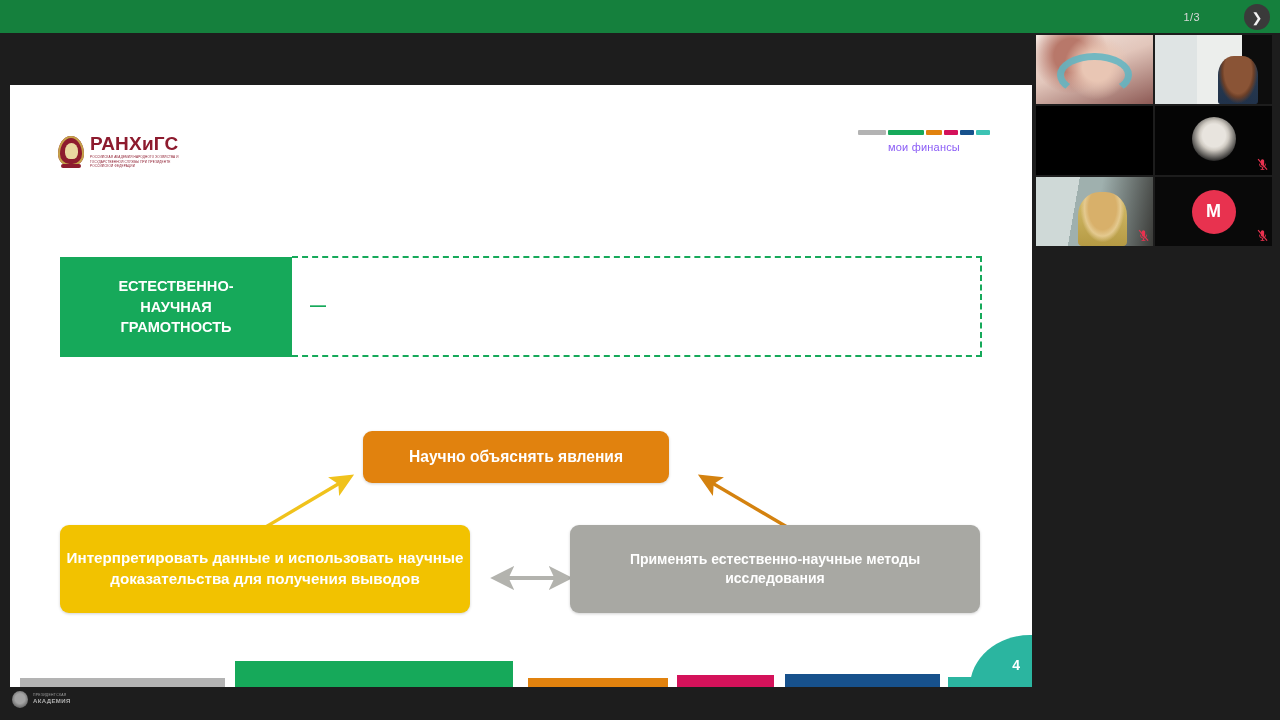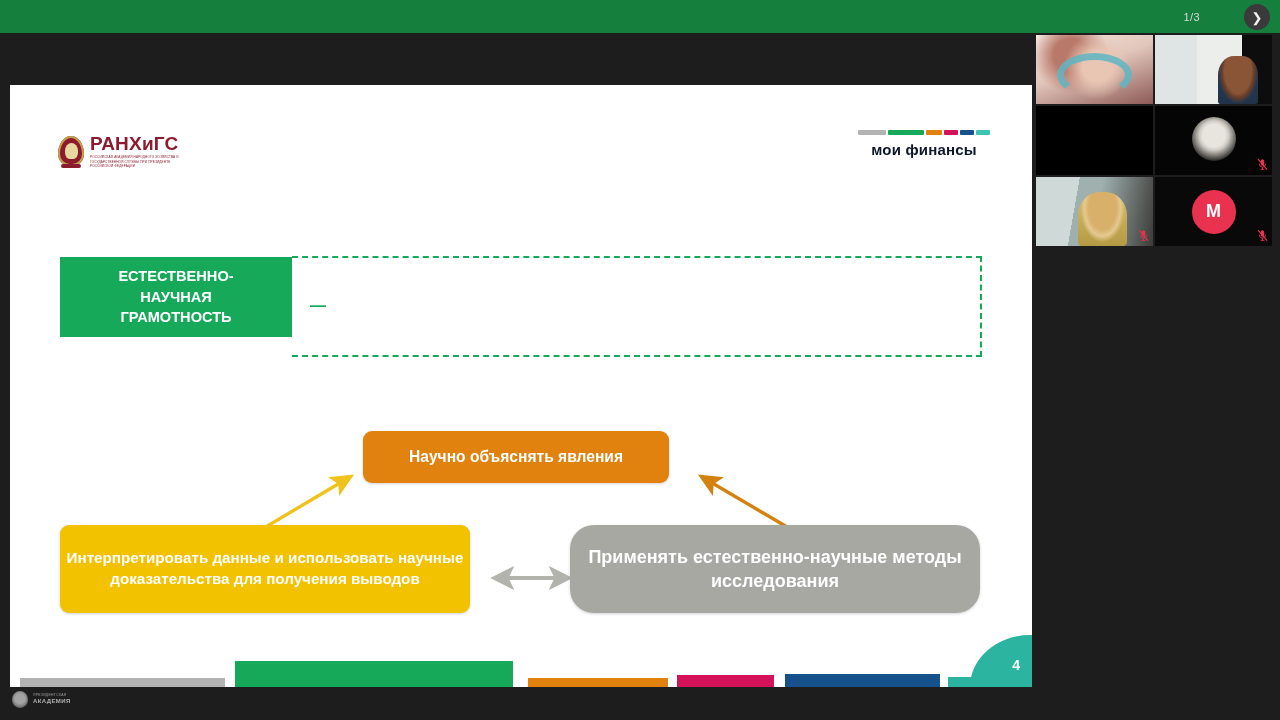--- a/index.html
+++ b/index.html
@@ -66,34 +66,34 @@
   }
   .ranhigs-sub {
     font-size:3.1px; color:#8d1b2e; line-height:1.5; letter-spacing:.15px;
     max-width:92px; margin-top:2px; text-transform:uppercase;
   }
 
   .mf-logo { position:absolute; right:42px; top:45px; text-align:center; }
   .mf-bars { display:flex; gap:2px; height:5px; margin-bottom:6px; justify-content:flex-end; }
   .mf-bars i { display:block; height:5px; border-radius:1px; }
   .mf-title {
-    font-size:15px; font-weight:bold; color:#0f172a; letter-spacing:.2px;
+    font-size:11px; font-weight:normal; color:#8b5cf6; letter-spacing:.2px;
   }
 
   
   #slide-title {
     position:absolute; left:52px; top:105px; width:920px;
     text-align:center; font-size:18.6px; font-weight:bold; color:#0e0e0e;
     line-height:1.26; letter-spacing:-.1px;
   }
 
   
   #def-row { position:absolute; left:50px; top:172px; width:922px; height:100px; }
   #def-term {
-    position:absolute; left:0; top:0; width:232px; height:80px;
+    position:absolute; left:0; top:0; width:232px; height:100px;
     background:#16a95a;
     display:flex; align-items:center; justify-content:center; text-align:center;
     color:#ffffff; font-weight:bold; font-size:14.6px; line-height:1.42;
     padding:0 28px;
   }
   #def-body {
     position:absolute; left:232px; top:-1px; width:690px; height:101px;
     border:2px dashed #16a95a; border-left:none;
     display:flex; align-items:center; padding:0 14px 0 18px;
   }
@@ -113,21 +113,21 @@
   
   #diagram { position:absolute; left:0; top:330px; width:944px; height:250px; }
   .node {
     position:absolute; border-radius:9px;
     display:flex; align-items:center; justify-content:center; text-align:center;
     color:#ffffff; font-weight:bold; line-height:1.35;
     box-shadow:0 1px 3px rgba(0,0,0,.18);
   }
   #node-top { left:353px; top:16px; width:306px; height:52px; background:#e1820e; font-size:15.6px; }
   #node-left { left:50px; top:110px; width:410px; height:88px; background:#f2c200; font-size:15.2px; padding:0 0; }
-  #node-right { left:560px; top:110px; width:410px; height:88px; background:#a8a8a3; font-size:18px; padding:0 16px;border-radius:24px; }
+  #node-right { left:560px; top:110px; width:410px; height:88px; background:#a8a8a3; font-size:14px; padding:0 16px; }
 
   #arrows { position:absolute; left:0; top:0; width:1022px; height:250px; pointer-events:none; }
 
   
   #ribbon { position:absolute; left:0; bottom:0; width:1022px; height:55px; }
   #ribbon i { position:absolute; bottom:0; display:block; }
   #corner {
     position:absolute; right:0; bottom:0; width:62px; height:55px; overflow:hidden;
   }
   #corner:before {

